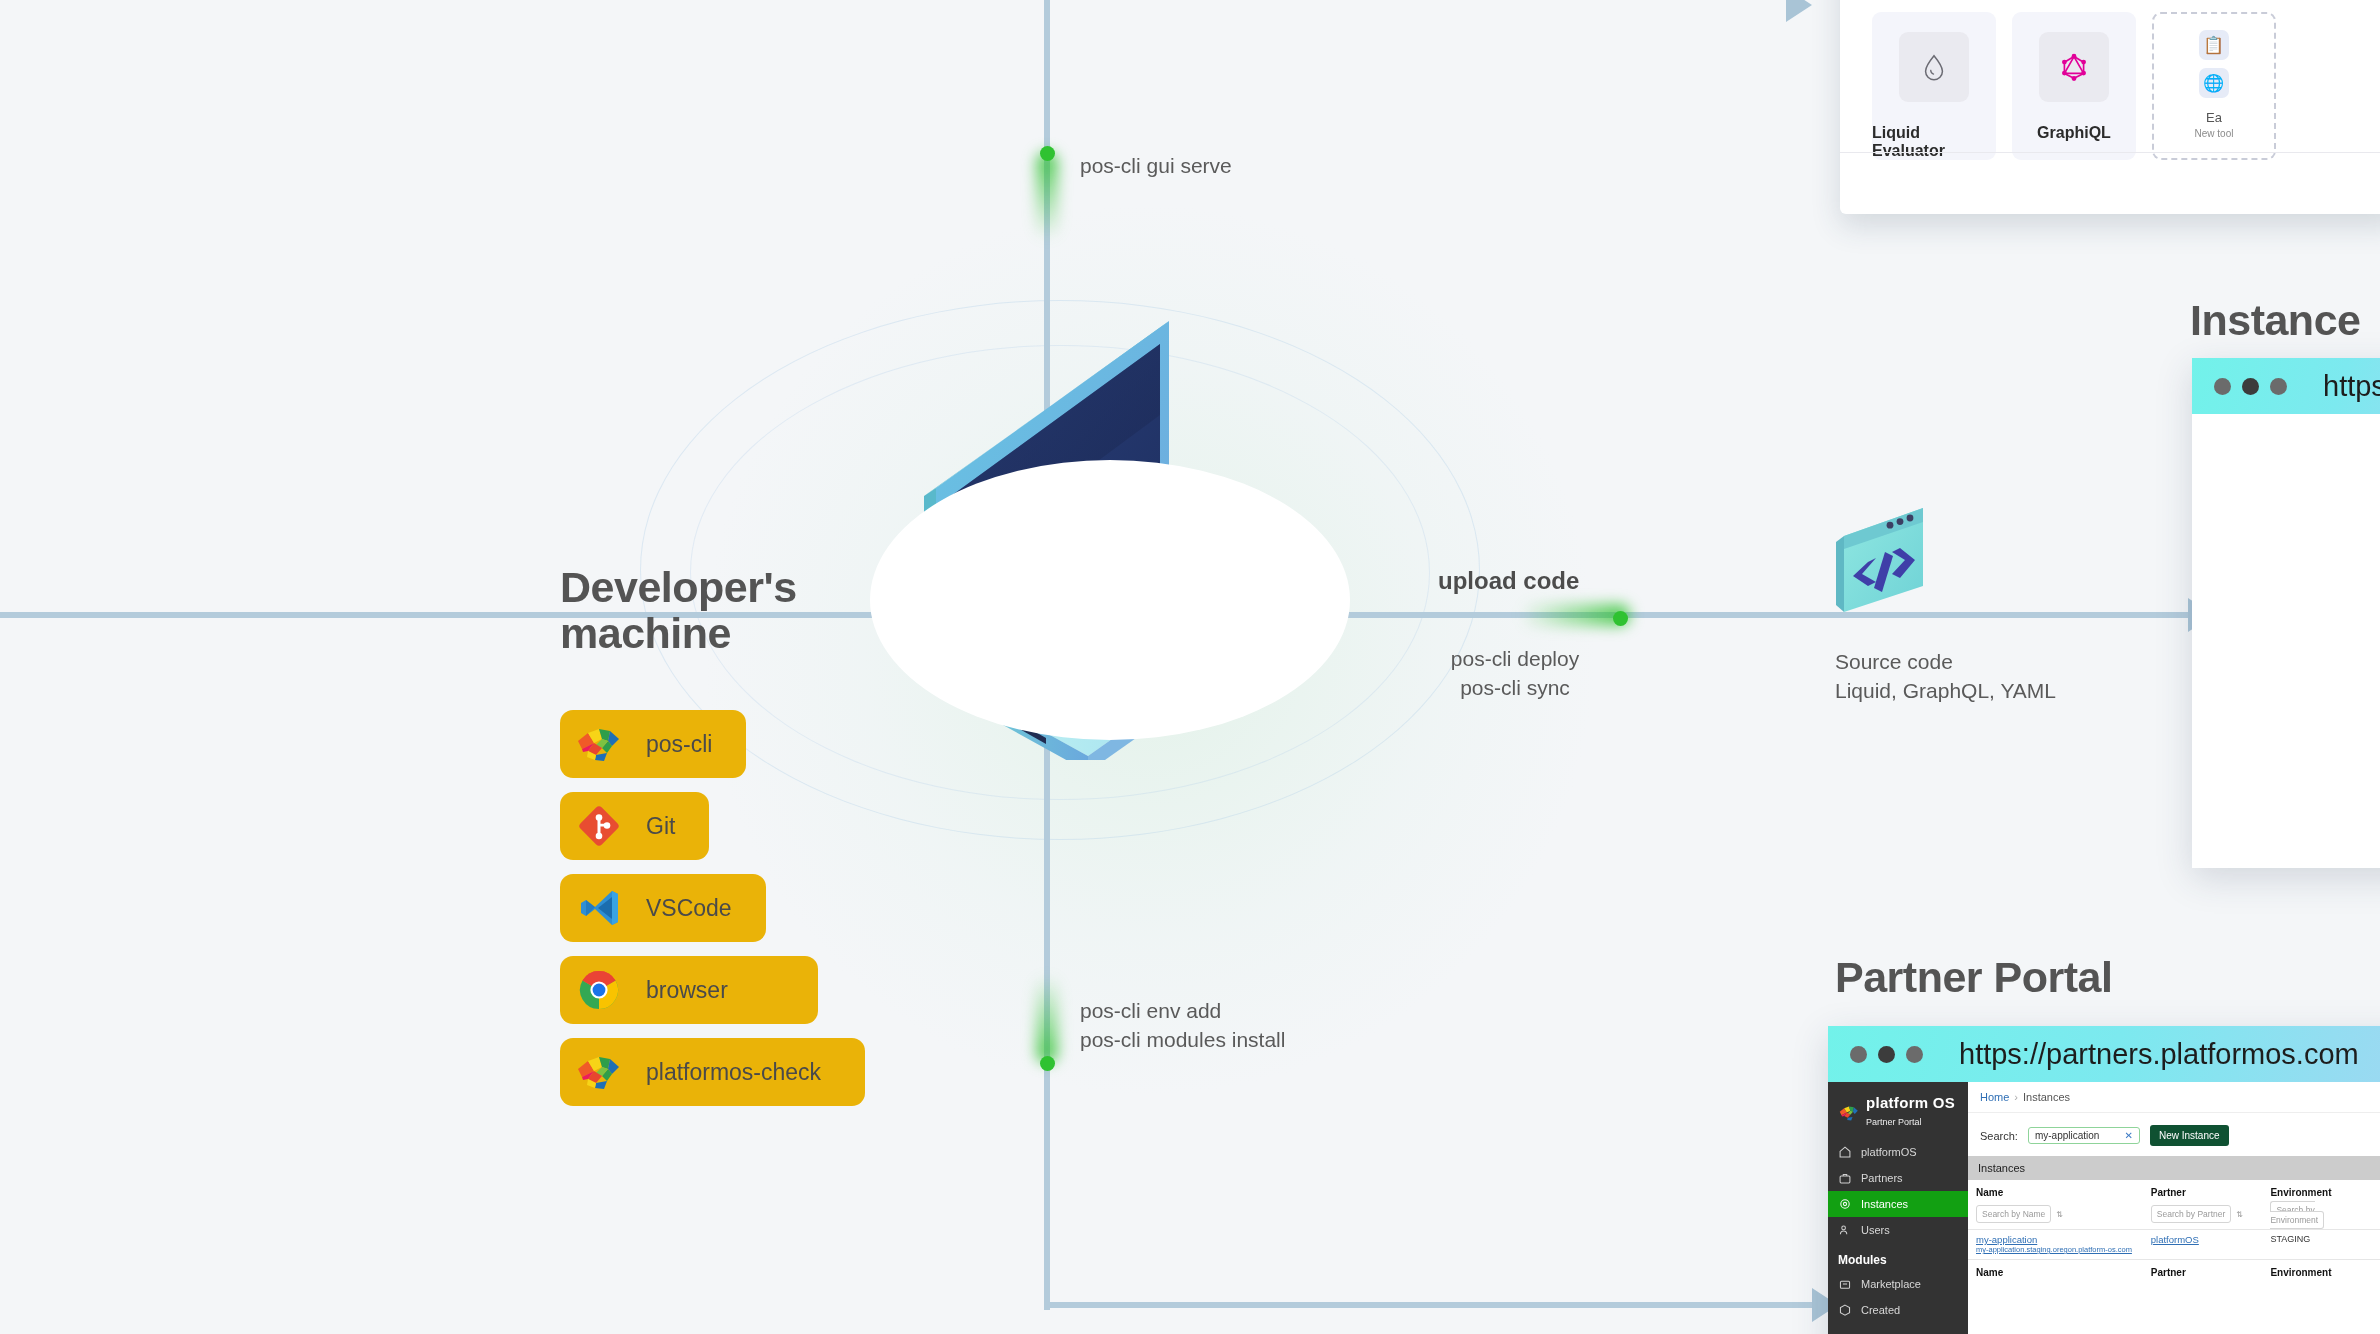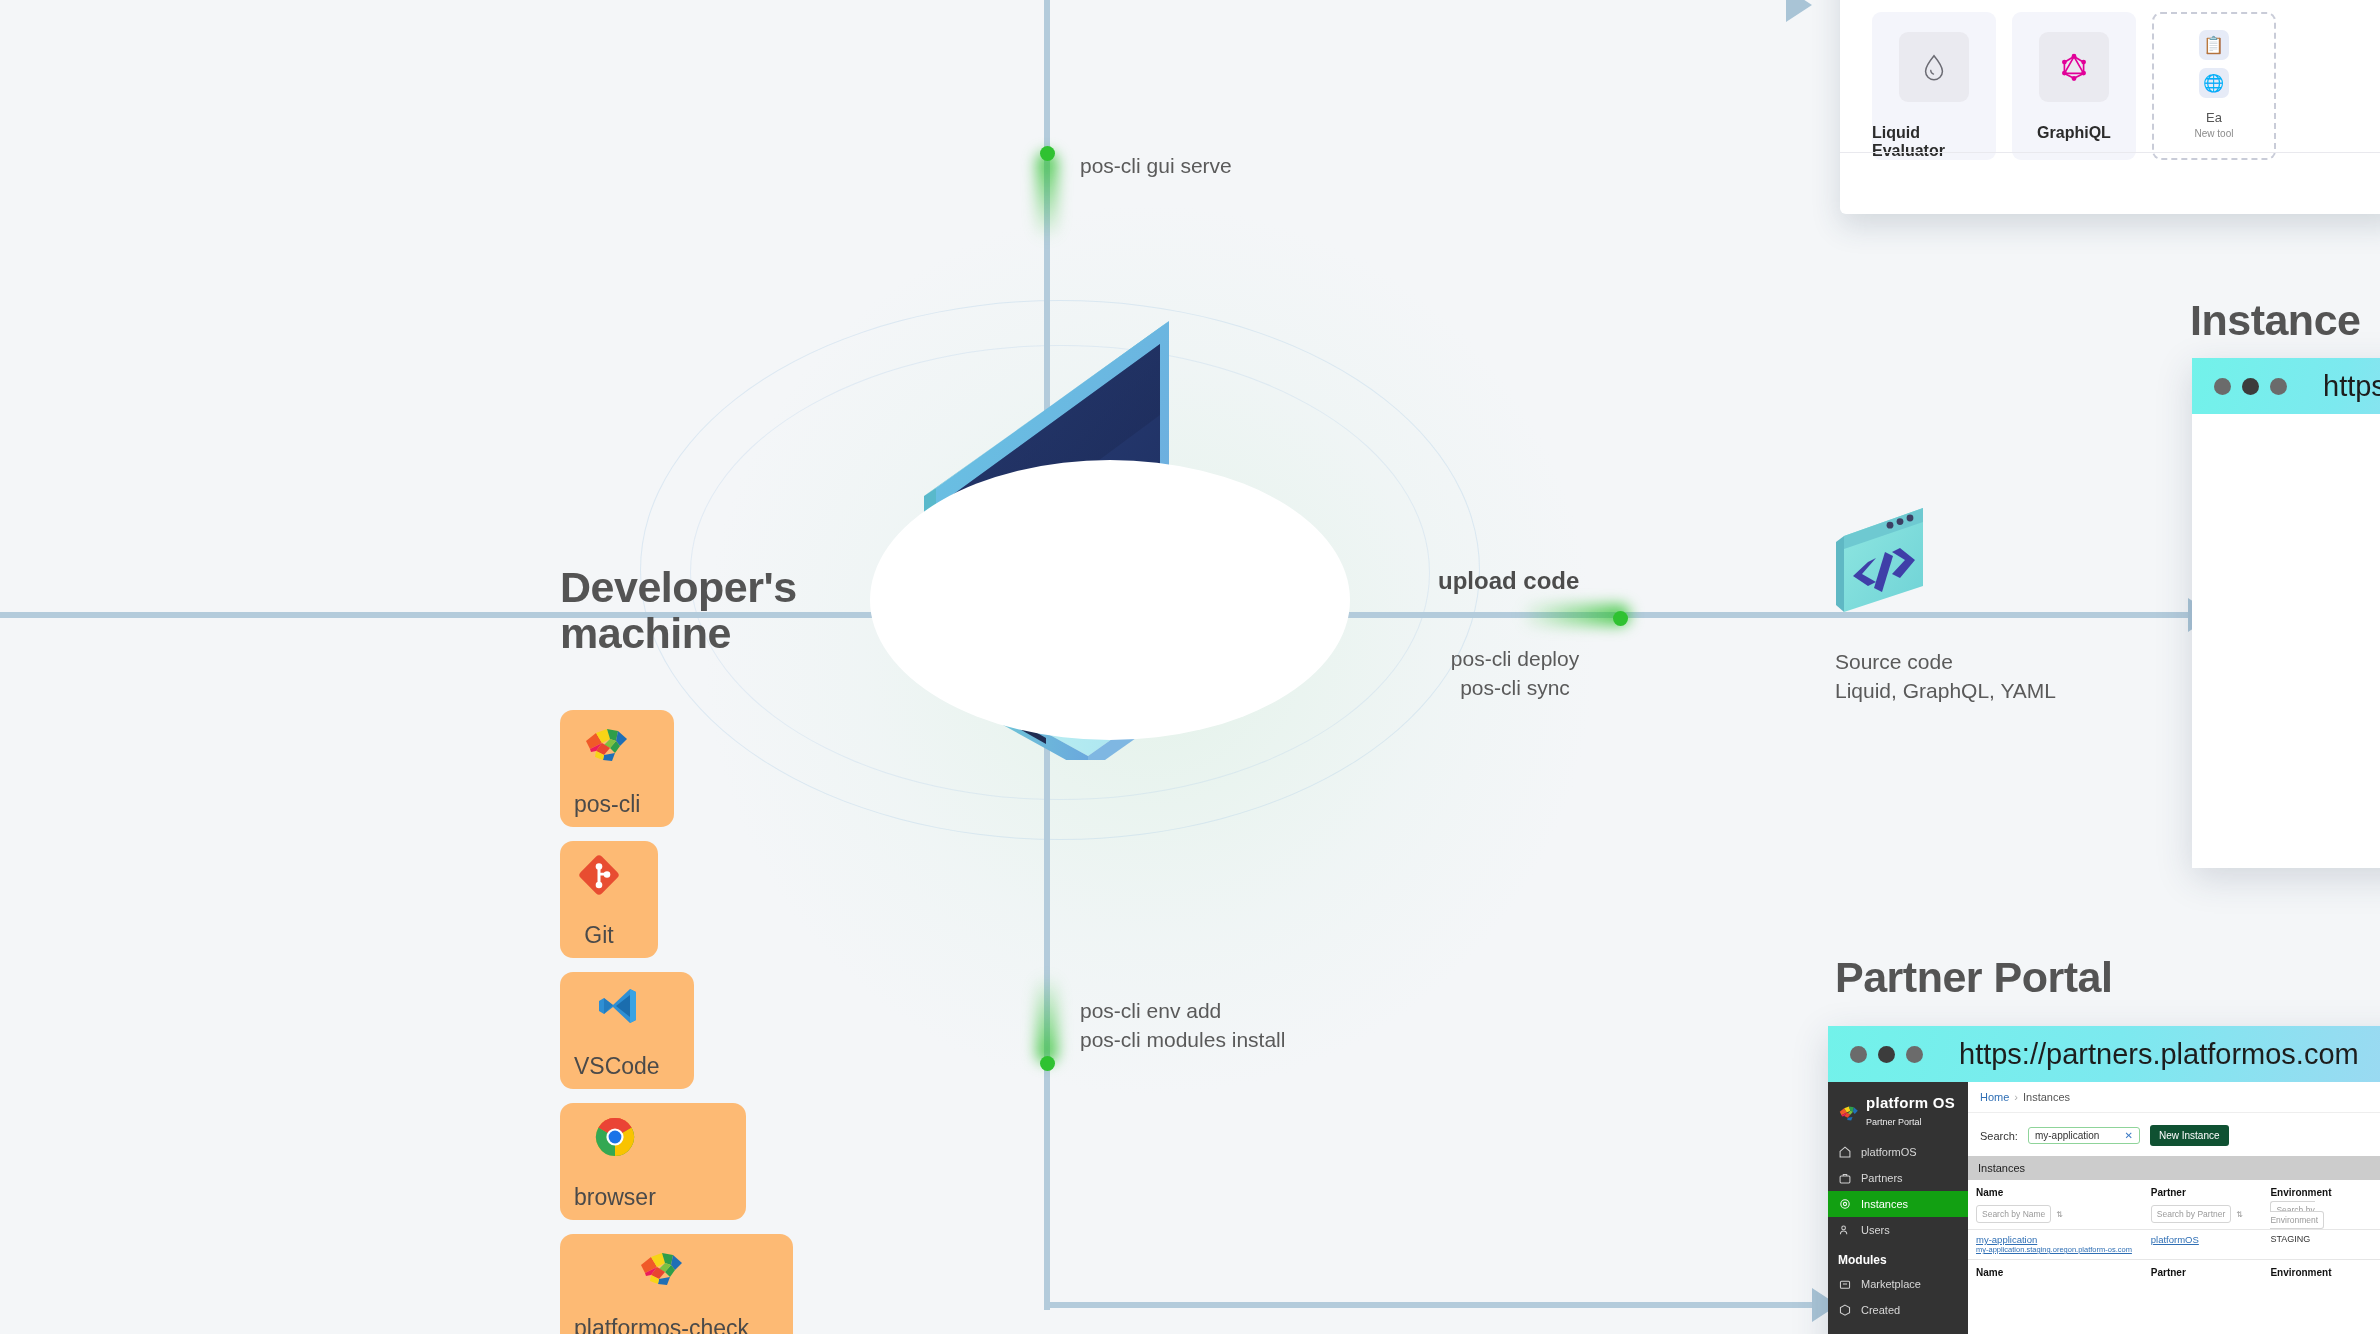--- a/index.html
+++ b/index.html
@@ -57,24 +57,23 @@
     font-size:43px; line-height:1.06; letter-spacing:-0.5px;
   }
   .lbl { position:absolute; color:#5a5a5a; font-size:21px; line-height:1.36; white-space:pre-line; }
   .lbl-bold { font-weight:bold; color:#4c4c4c; }
   .lbl-center { text-align:center; }
 
   
   .tools { position:absolute; left:560px; top:710px; }
   .tool-row {
     display:flex; align-items:center; gap:22px;
-    background:#fdba74; border-radius:13px;
+    background:#eab308; border-radius:13px;
     padding:9px 34px 9px 14px; margin-bottom:14px;
     width:max-content;
-    flex-direction:column;
   }
   .tool-ico { width:50px; height:50px; flex:0 0 50px; position:relative; }
   .tool-label { font-size:23px; color:#4a4a4a; }
 
   
   .laptop-wrap { position:absolute; left:820px; top:280px; width:560px; height:480px; }
   .laptop-disc {
     position:absolute; left:50px; top:180px; width:480px; height:280px;
     background:#ffffff; border-radius:50%;
   }

